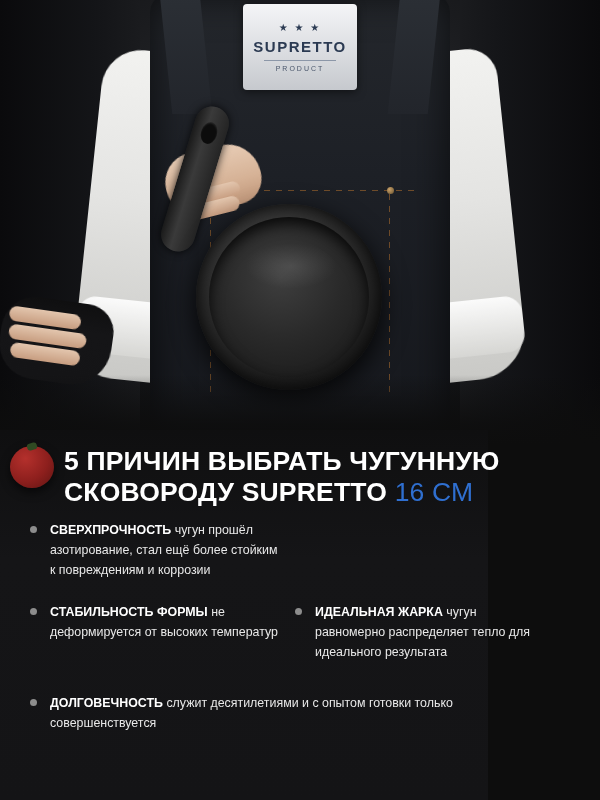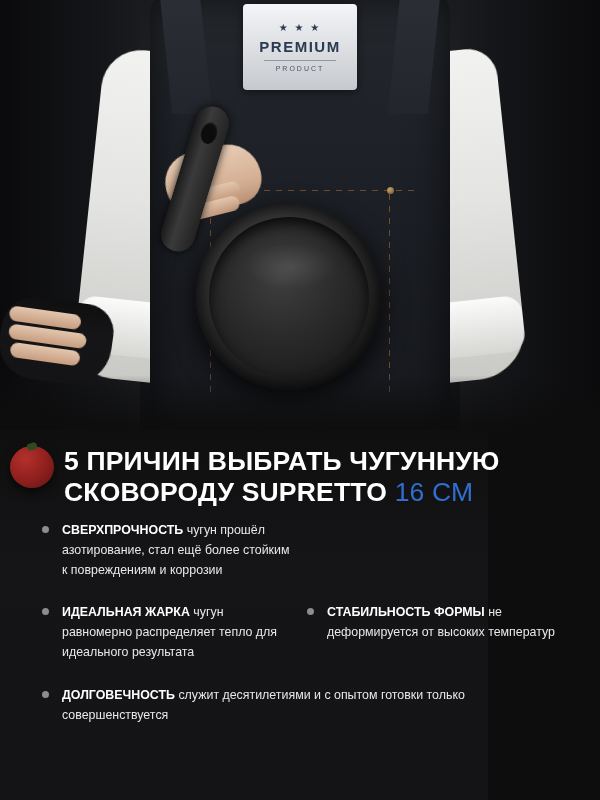--- a/index.html
+++ b/index.html
@@ -187,21 +187,21 @@
     line-height: 1.16;
     letter-spacing: .2px;
     text-transform: uppercase;
   }
   .headline .size {
     color: #2f6fd0;
     font-weight: 400;
   }
 
   .cols {
-    position: absolute; left: 40px; top: 90px; width: 530px;
+    position: absolute; left: 28px; top: 90px; width: 530px;
   }
   .row { display: flex; width: 100%; }
   .col { width: 50%; padding-right: 14px; }
   .item {
     position: relative;
     padding-left: 22px;
     margin-bottom: 22px;
     color: #e8e8e8;
     font-size: 12.4px;
     line-height: 1.62;
@@ -209,21 +209,21 @@
   .item .bullet {
     position: absolute; left: 2px; top: 6px;
     width: 7px; height: 7px; border-radius: 50%;
     background: #8d8d8d;
   }
   .item b {
     font-weight: 700;
     color: #ffffff;
     text-transform: uppercase;
   }
-  .full { width: 100%; padding-right: 0; }
+  .full { width: 100%; padding-right: 0; margin-top: 8px; }
   .item.wide { font-size: 12.4px; }
 </style>
 </head>
 <body>
 
 <div class="poster">
 
   <div class="photo">
     <div class="backdrop-l"></div>
     <div class="backdrop-r"></div>
@@ -236,21 +236,21 @@
       <div class="strap r"></div>
       <div class="seam"></div>
       <div class="seam v1"></div>
       <div class="seam v2"></div>
       <div class="rivet" style="left:56px; top:193px;"></div>
       <div class="rivet" style="right:56px; top:193px;"></div>
     </div>
 
     <div class="badge">
       <div class="stars">★ ★ ★</div>
-      <div class="b-title">PREMIUM</div>
+      <div class="b-title">SUPRETTO</div>
       <div class="b-rule"></div>
       <div class="b-sub">PRODUCT</div>
     </div>
 
     <div class="hand upper">
       <div class="finger" style="left:10px; top:38px; width:62px;"></div>
       <div class="finger" style="left:14px; top:52px; width:54px;"></div>
     </div>
 
     <div class="pan-handle">
@@ -291,27 +291,27 @@
             <span class="bullet"></span>
             <b>СВЕРХПРОЧНОСТЬ</b><span> чугун прошёл азотирование, стал ещё более стойким к повреждениям и коррозии</span>
           </div>
         </div>
       </div>
 
       <div class="row">
         <div class="col">
           <div class="item">
             <span class="bullet"></span>
-            <b>ИДЕАЛЬНАЯ ЖАРКА</b><span> чугун равномерно распределяет тепло для идеального результата</span>
+            <b>СТАБИЛЬНОСТЬ ФОРМЫ</b><span> не деформируется от высоких температур</span>
           </div>
         </div>
         <div class="col">
           <div class="item">
             <span class="bullet"></span>
-            <b>СТАБИЛЬНОСТЬ ФОРМЫ</b><span> не деформируется от высоких температур</span>
+            <b>ИДЕАЛЬНАЯ ЖАРКА</b><span> чугун равномерно распределяет тепло для идеального результата</span>
           </div>
         </div>
       </div>
 
       <div class="row">
         <div class="col full">
           <div class="item wide">
             <span class="bullet"></span>
             <b>ДОЛГОВЕЧНОСТЬ</b><span> служит десятилетиями и с опытом готовки только совершенствуется</span>
           </div>

